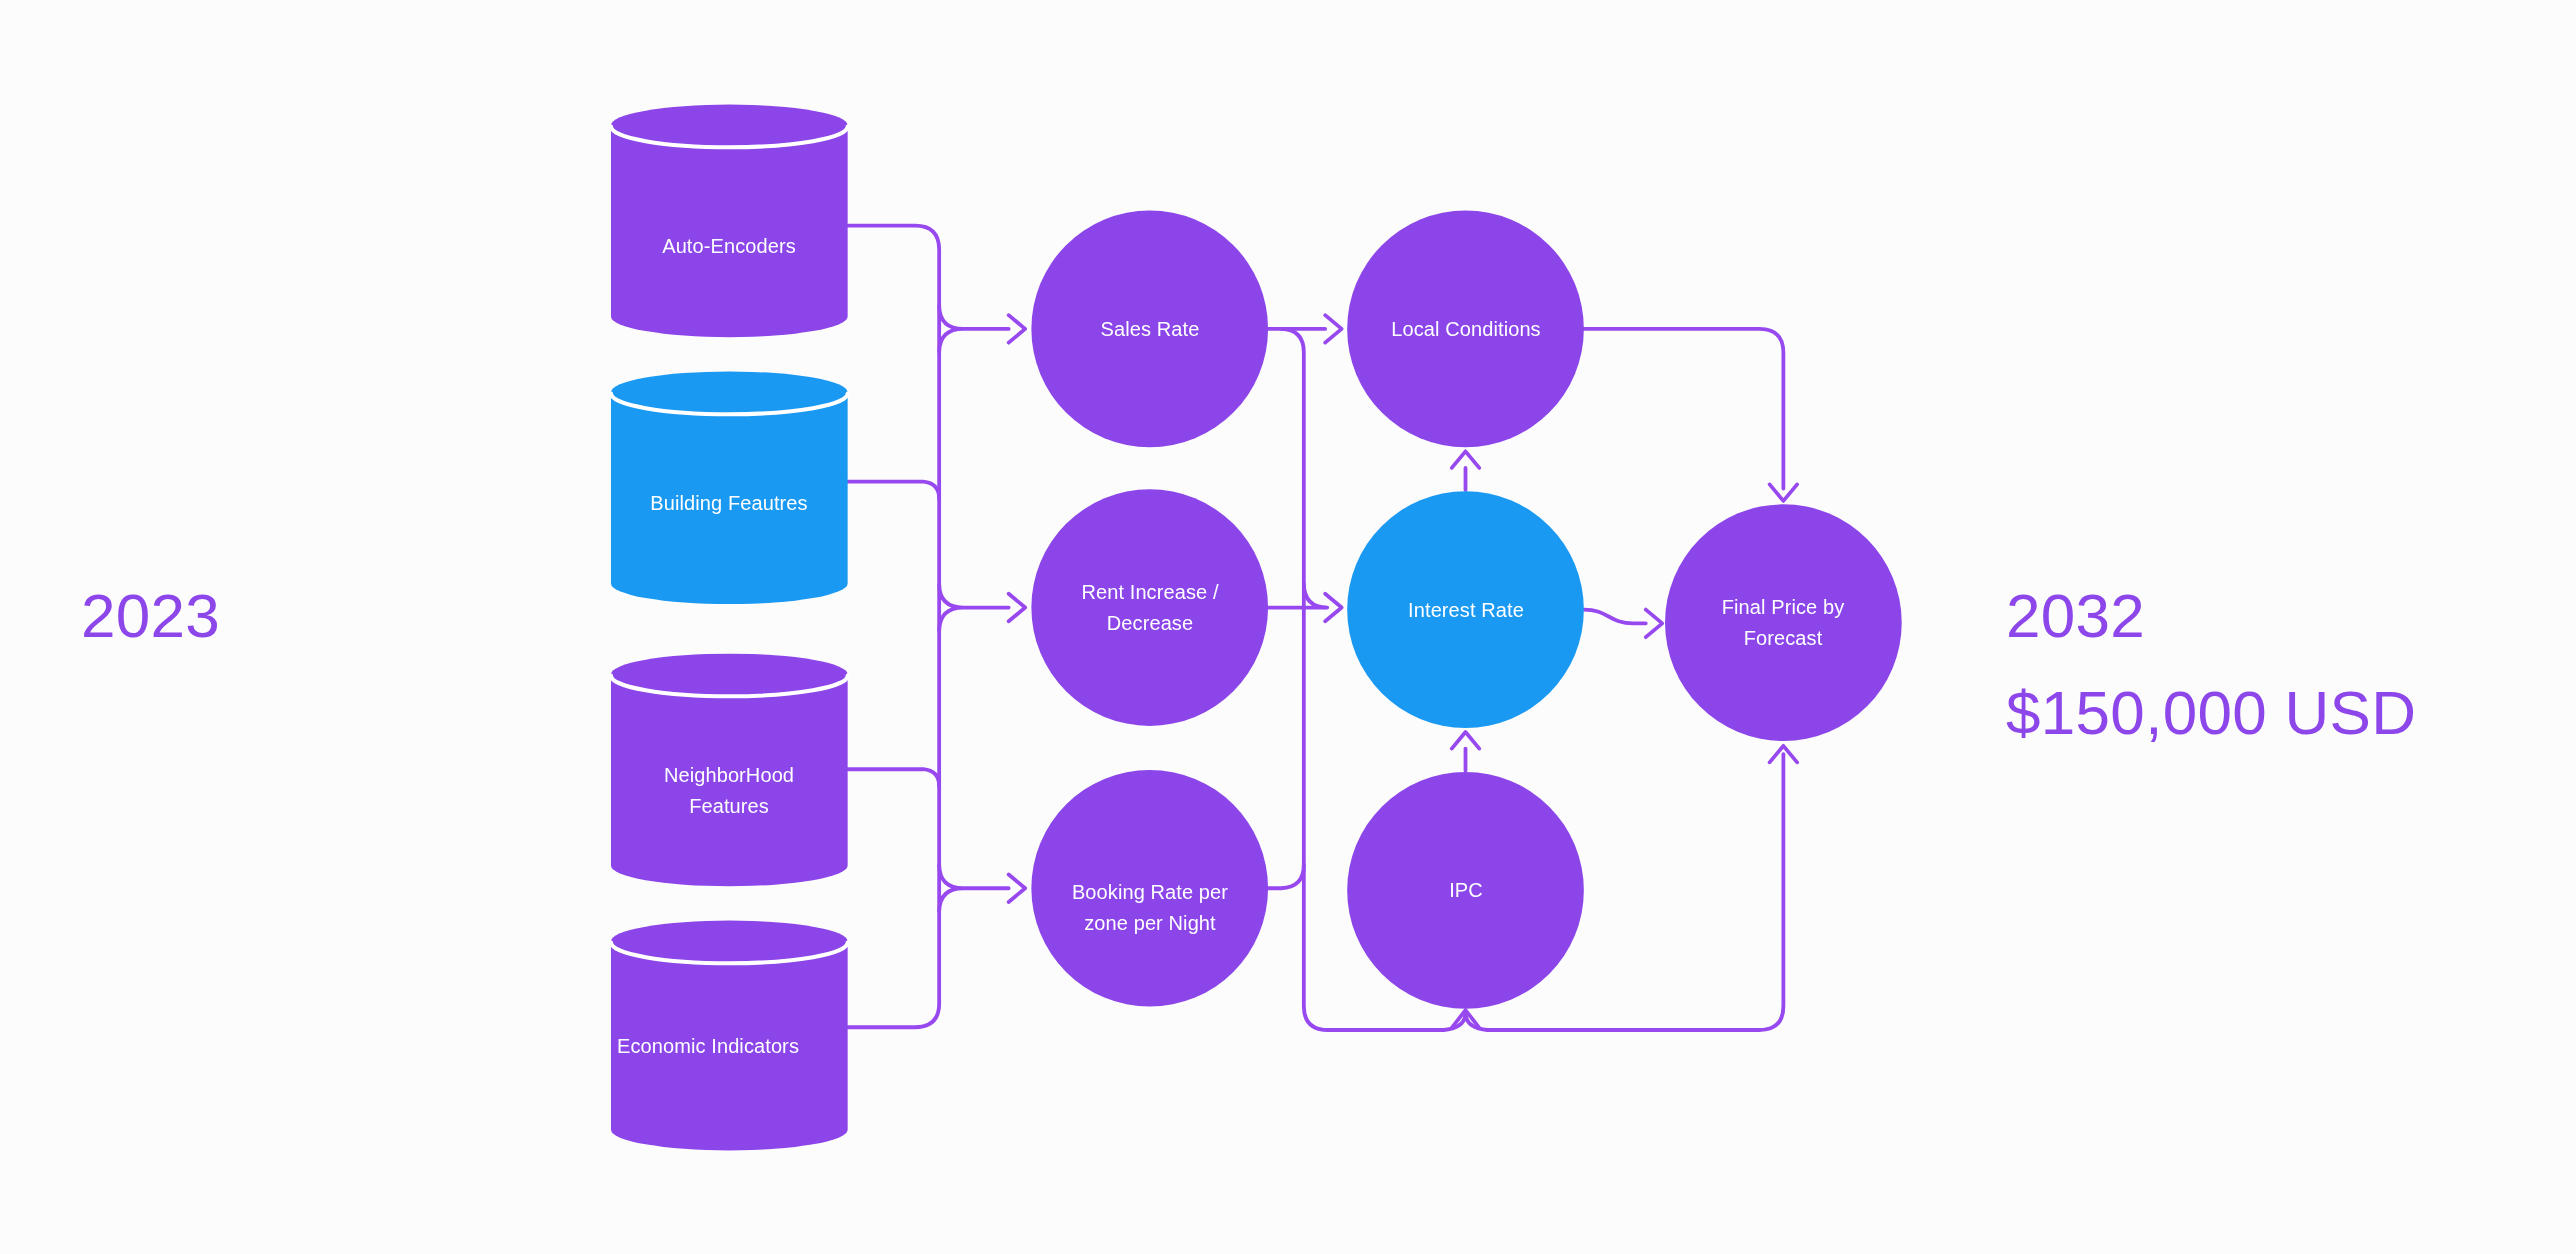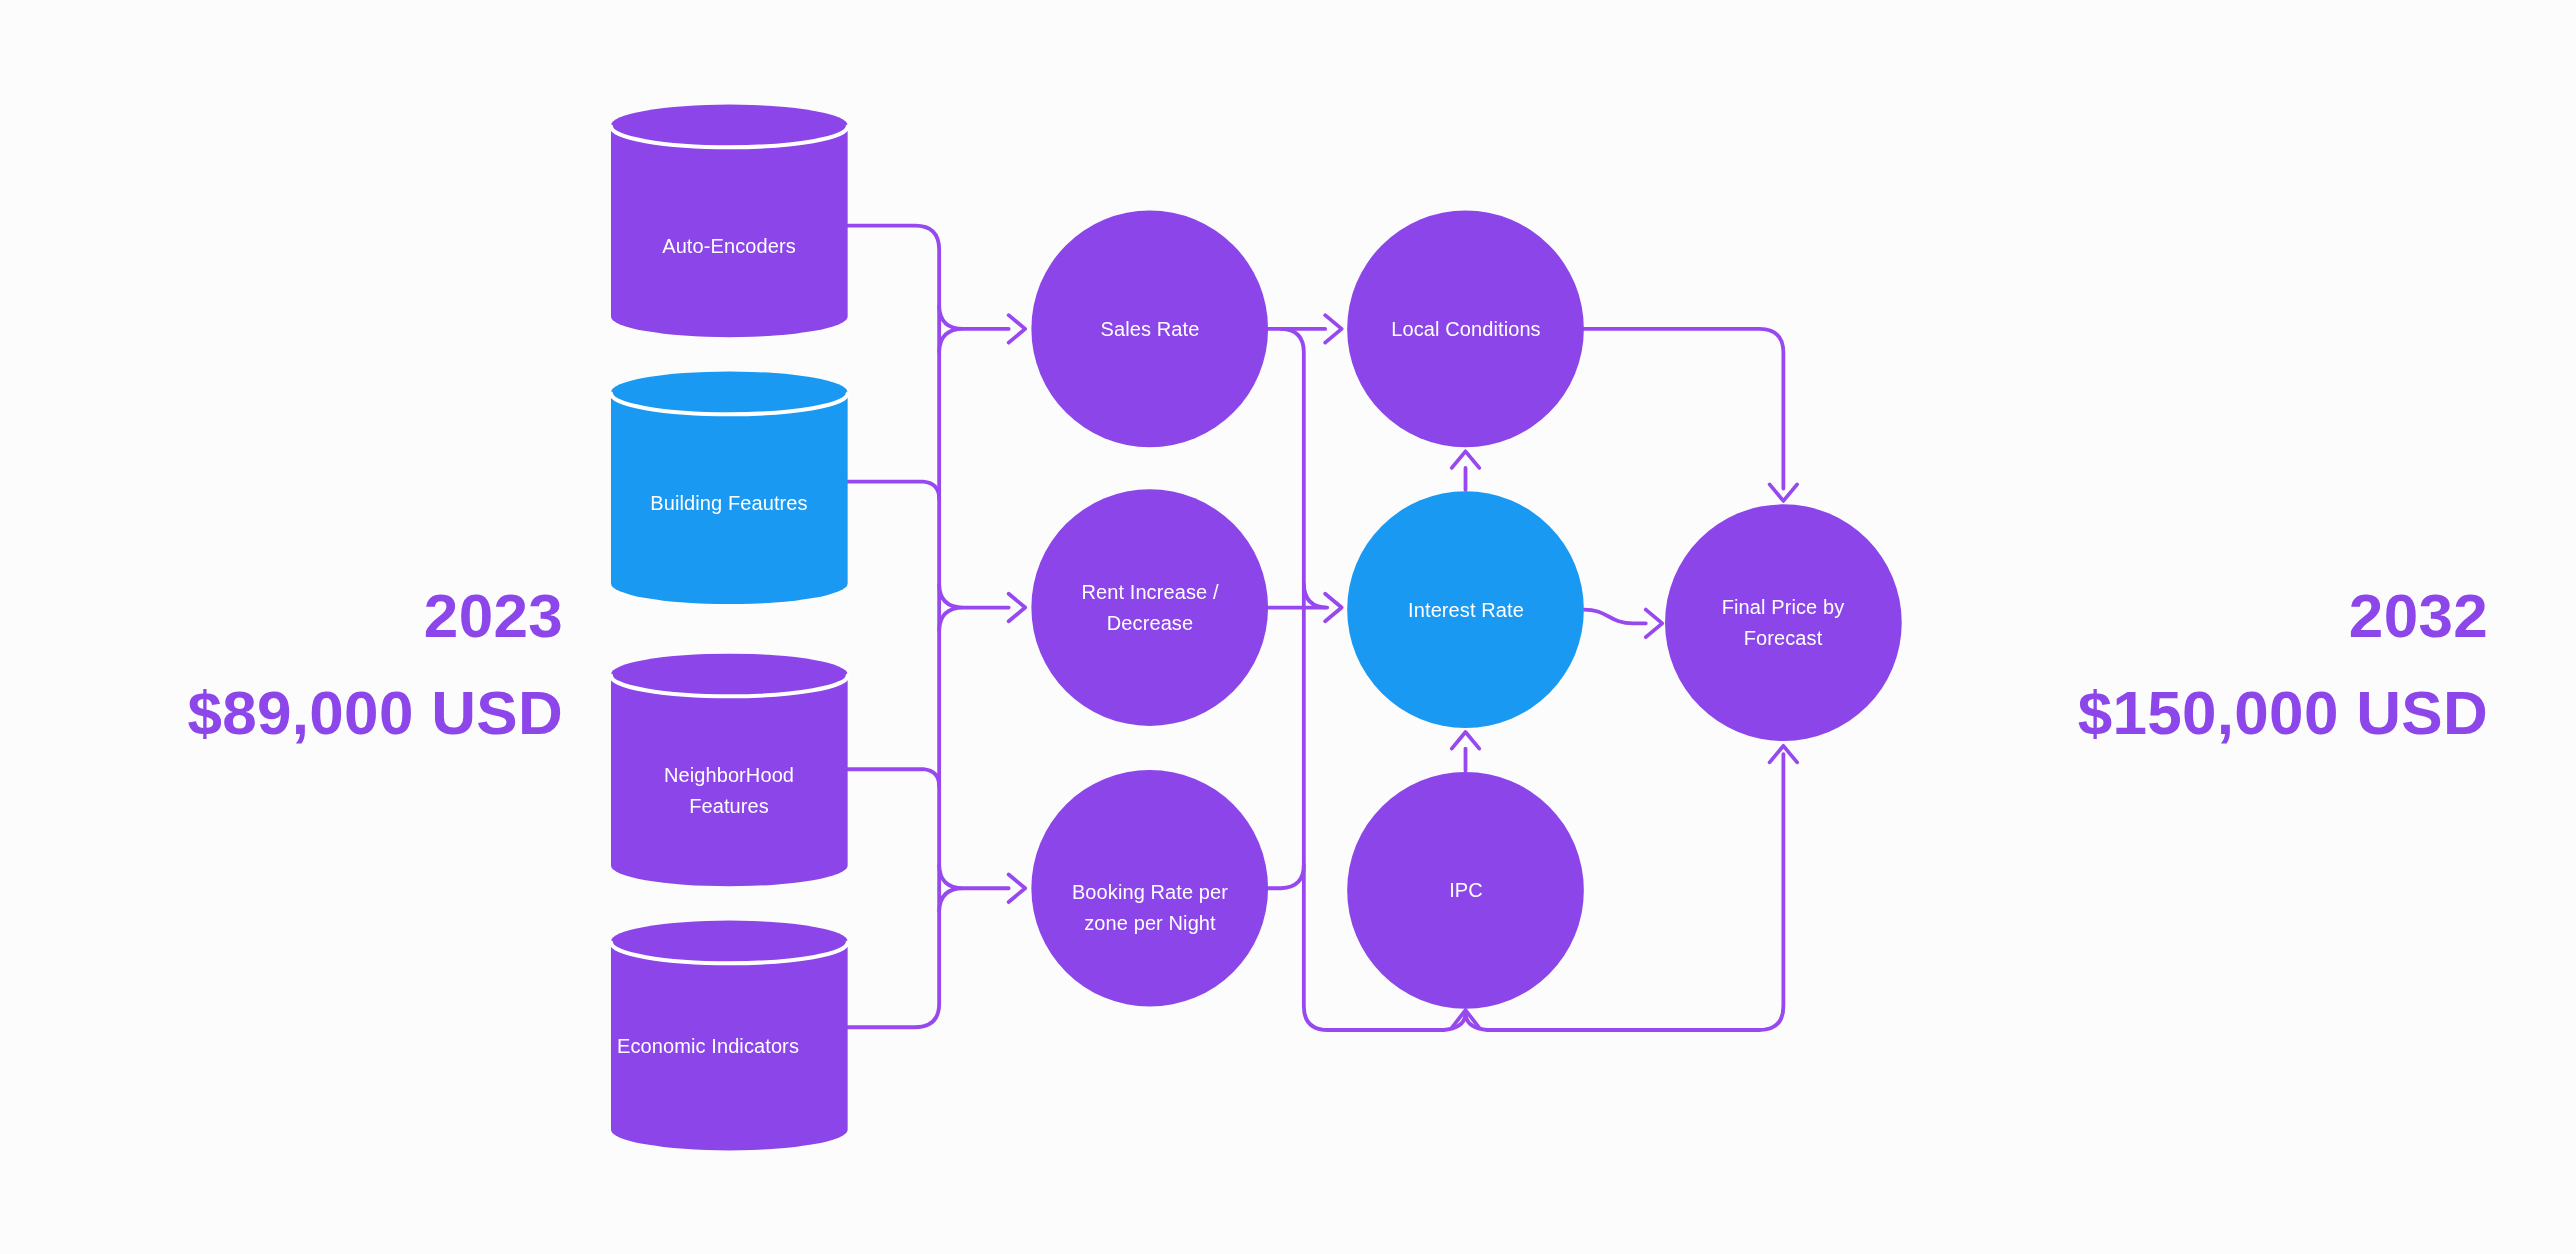--- a/index.html
+++ b/index.html
@@ -38,23 +38,23 @@
     font-size: 20px;
     line-height: 1.55;
     text-align: center;
     white-space: pre-line;
     letter-spacing: 0.1px;
     font-weight: 400;
   }
   .year-block {
     position: absolute;
     width: 482px;
-    text-align: right;
+    text-align: left;
     color: var(--heading, #8c46ea);
-    font-weight: 700;
+    font-weight: 400;
     font-size: 62px;
     line-height: 1.56;
     letter-spacing: 0.3px;
   }
 </style>
 </head>
 <body style="background: rgb(252, 252, 252);">
 
 <div id="canvas" style="background: rgb(252, 252, 252);">
 
@@ -139,21 +139,20 @@
 
   <div class="node-label" style="left:1466px; top:329px;  width:193px;">Local Conditions</div>
   <div class="node-label" style="left:1466px; top:610px;  width:193px;">Interest Rate</div>
   <div class="node-label" style="left:1466px; top:890px; width:193px;">IPC</div>
 
   <div class="node-label" style="left:1783px; top:623px;  width:193px;">Final Price by
 Forecast</div>
 
   <div class="year-block" style="left:81px; top:568px;">
     <div>2023</div>
-    <div>$89,000 USD</div>
   </div>
   <div class="year-block" style="left:2006px; top:568px;">
     <div>2032</div>
     <div>$150,000 USD</div>
   </div>
 
 </div>
 
 
 </body></html>

